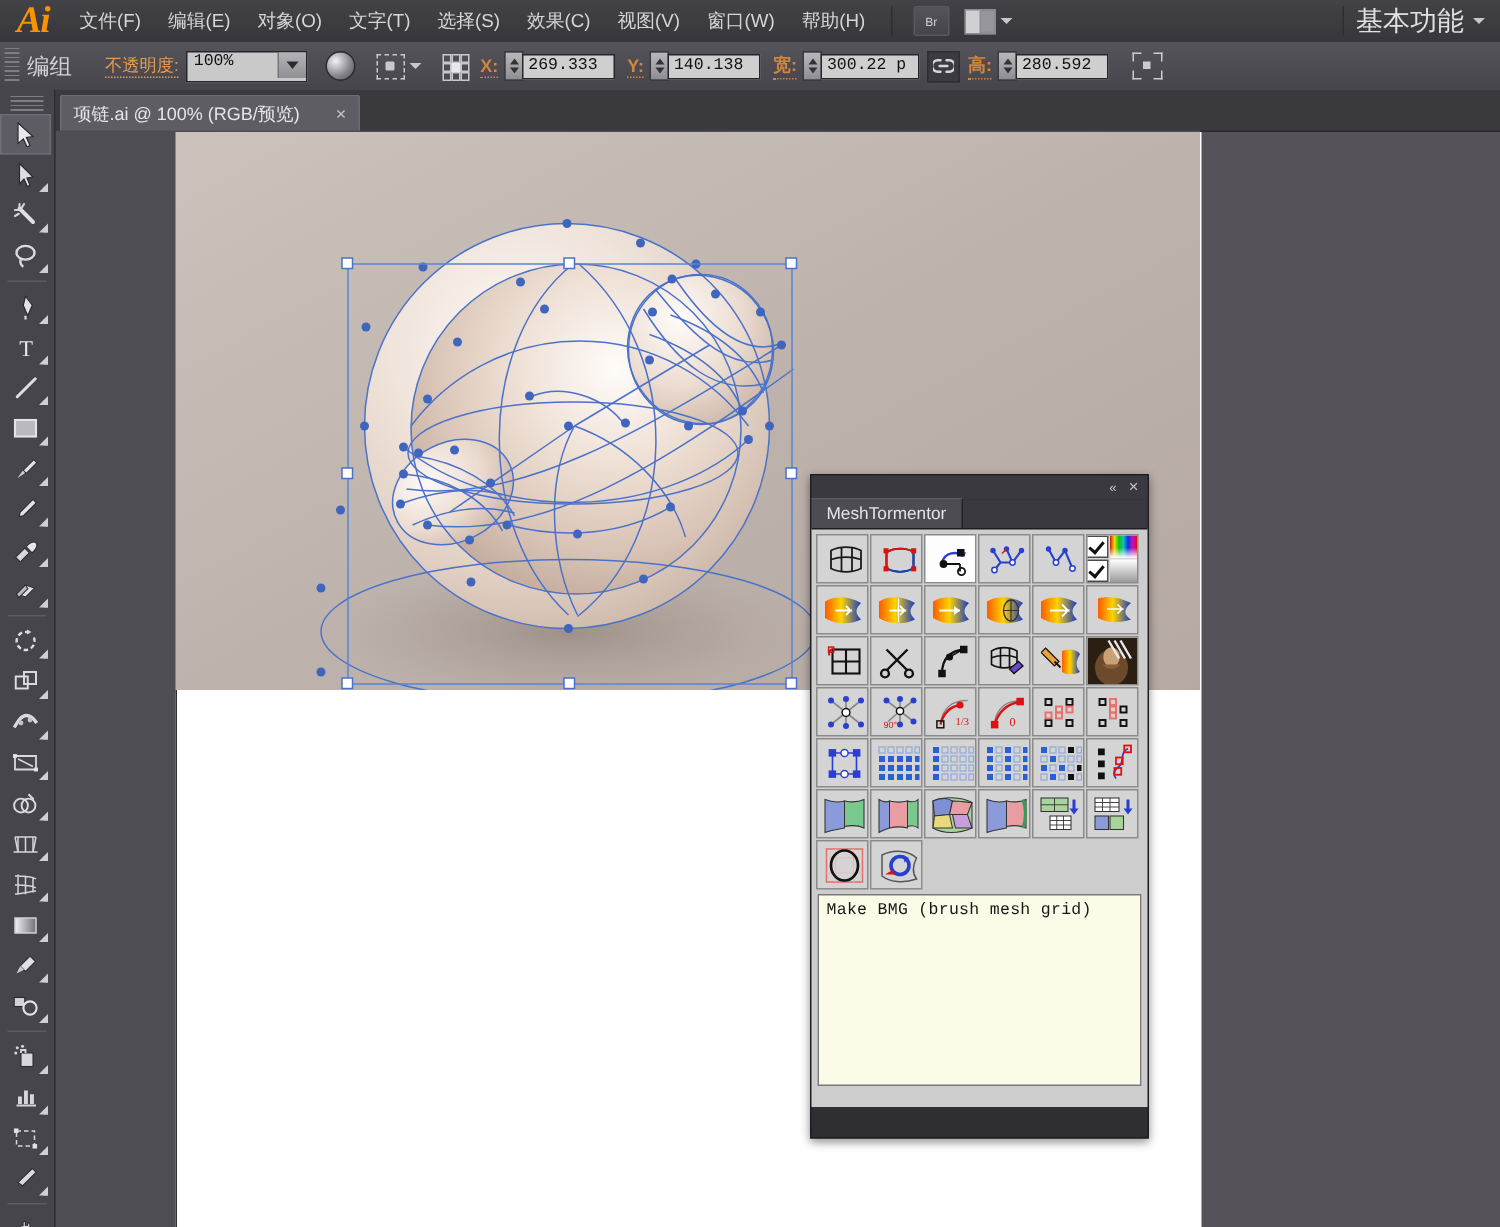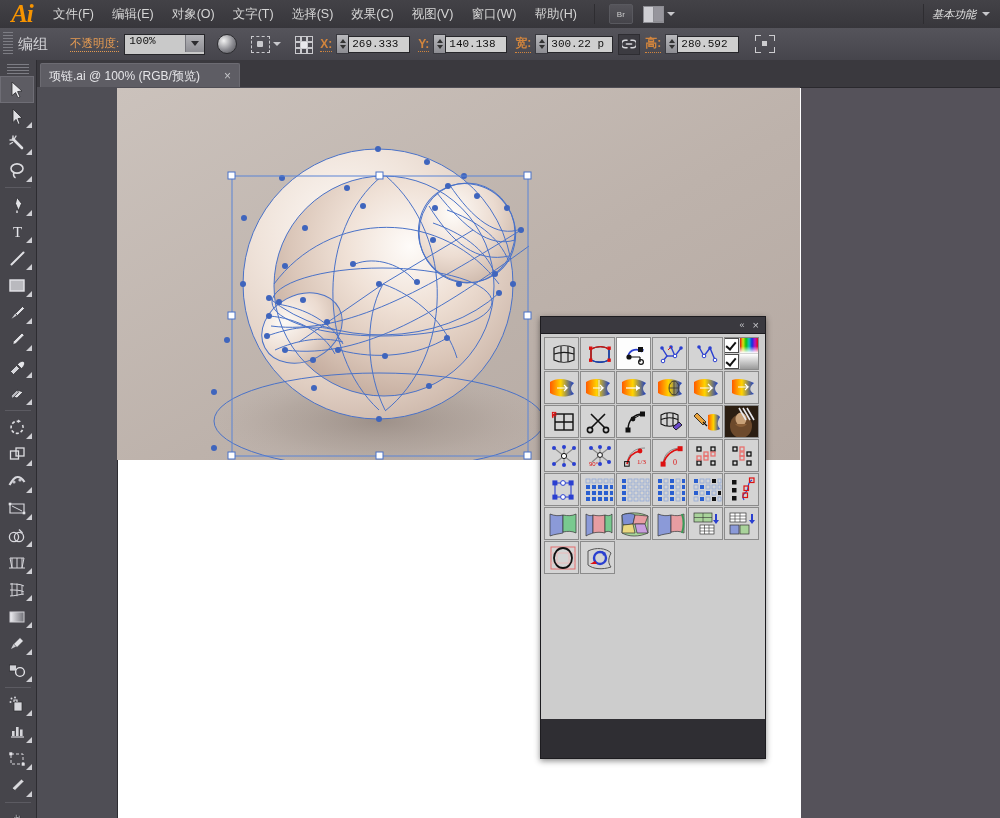--- a/index.html
+++ b/index.html
@@ -13,21 +13,21 @@
     color:#f79400;font-size:25px;font-weight:bold;font-style:italic;font-family:"Liberation Serif",serif;letter-spacing:-1px;}
   .menuitem{color:#d6d6d6;font-size:12.5px;padding:0 9px;height:28px;line-height:28px;white-space:nowrap;}
   .mb-spacer{flex:1 1 auto;}
   .brbtn{width:22px;height:18px;margin:0 6px;border:1px solid #59595f;background:linear-gradient(#55545a,#45444a);
     color:#cfcfcf;font-size:8px;display:flex;align-items:center;justify-content:center;border-radius:2px;}
   .arrangebtn{display:flex;align-items:center;gap:3px;margin-left:4px;}
   .arrangeicon{width:19px;height:15px;border:1px solid #8d8d93;background:#6e6d74;display:flex;}
   .arrangeicon i{display:block;border-right:1px solid #8d8d93;height:100%;width:9px;background:#cfcfd4;}
   .arrangeicon u{display:block;flex:1;background:#96959c;border-bottom:1px solid #8d8d93;}
   .caret{width:0;height:0;border-left:4px solid transparent;border-right:4px solid transparent;border-top:4px solid #c8c8cc;}
-  .wsname{color:#e0e0e0;font-size:11px;padding-right:6px;font-style:italic;}
+  .wsname{color:#e0e0e0;font-size:18px;padding-right:6px;}
   .menu-sep{width:1px;height:20px;background:#2e2d31;margin:0 8px;}
 
   
   .controlbar{position:absolute;left:0;top:28px;width:1000px;height:32px;
     background:linear-gradient(#55545b,#46454c);border-bottom:1px solid #303035;display:flex;align-items:center;}
   .gripper{width:10px;height:24px;margin:0 5px 0 3px;
     background:repeating-linear-gradient(to bottom,#7d7d84 0px,#7d7d84 1px,transparent 1px,transparent 3px);}
   .cb-label{color:#d2d2d6;font-size:15px;margin-right:14px;white-space:nowrap;}
   .cb-label-orange{color:#e59b52;font-size:11.5px;margin:0 5px 0 8px;white-space:nowrap;
     border-bottom:1px dotted #e59b52;}
@@ -579,20 +579,23 @@
 
     </div>
 
   </div>
 
   <div class="panel">
     <div class="panel-top">
       <span class="ic">«</span>
       <span class="ic" style="font-size:11px;">×</span>
     </div>
+    <div class="panel-tabrow">
+      <div class="panel-tab">MeshTormentor</div>
+    </div>
 
     <div class="panel-body">
       <div class="grid-rows">
 
         <div class="grow">
           <div class="cell">
             <svg width="28" height="24" viewBox="0 0 28 24">
                 <g fill="none" stroke="#1a1a1a" stroke-width="1.2">
                   <path d="M4 6c6-3 14-3 20 0v12c-6 3-14 3-20 0z"></path>
                   <path d="M4 12c6-2 14-2 20 0M11 4.2v15.6M18 4.2v15.6"></path>
@@ -1066,16 +1069,19 @@
                 <path d="M6 19l5-3 2 3z" fill="#d11"></path>
               </svg>
           </div>
           <div class="cell blank"></div>
           <div class="cell blank"></div>
           <div class="cell blank"></div>
           <div class="cell blank"></div>
         </div>
       </div>
 
+      <div class="statusbox">
+        <div class="statustext">Make BMG (brush mesh grid)</div>
+      </div>
     </div>
   </div>
 
 </div>
 
 </body></html>

